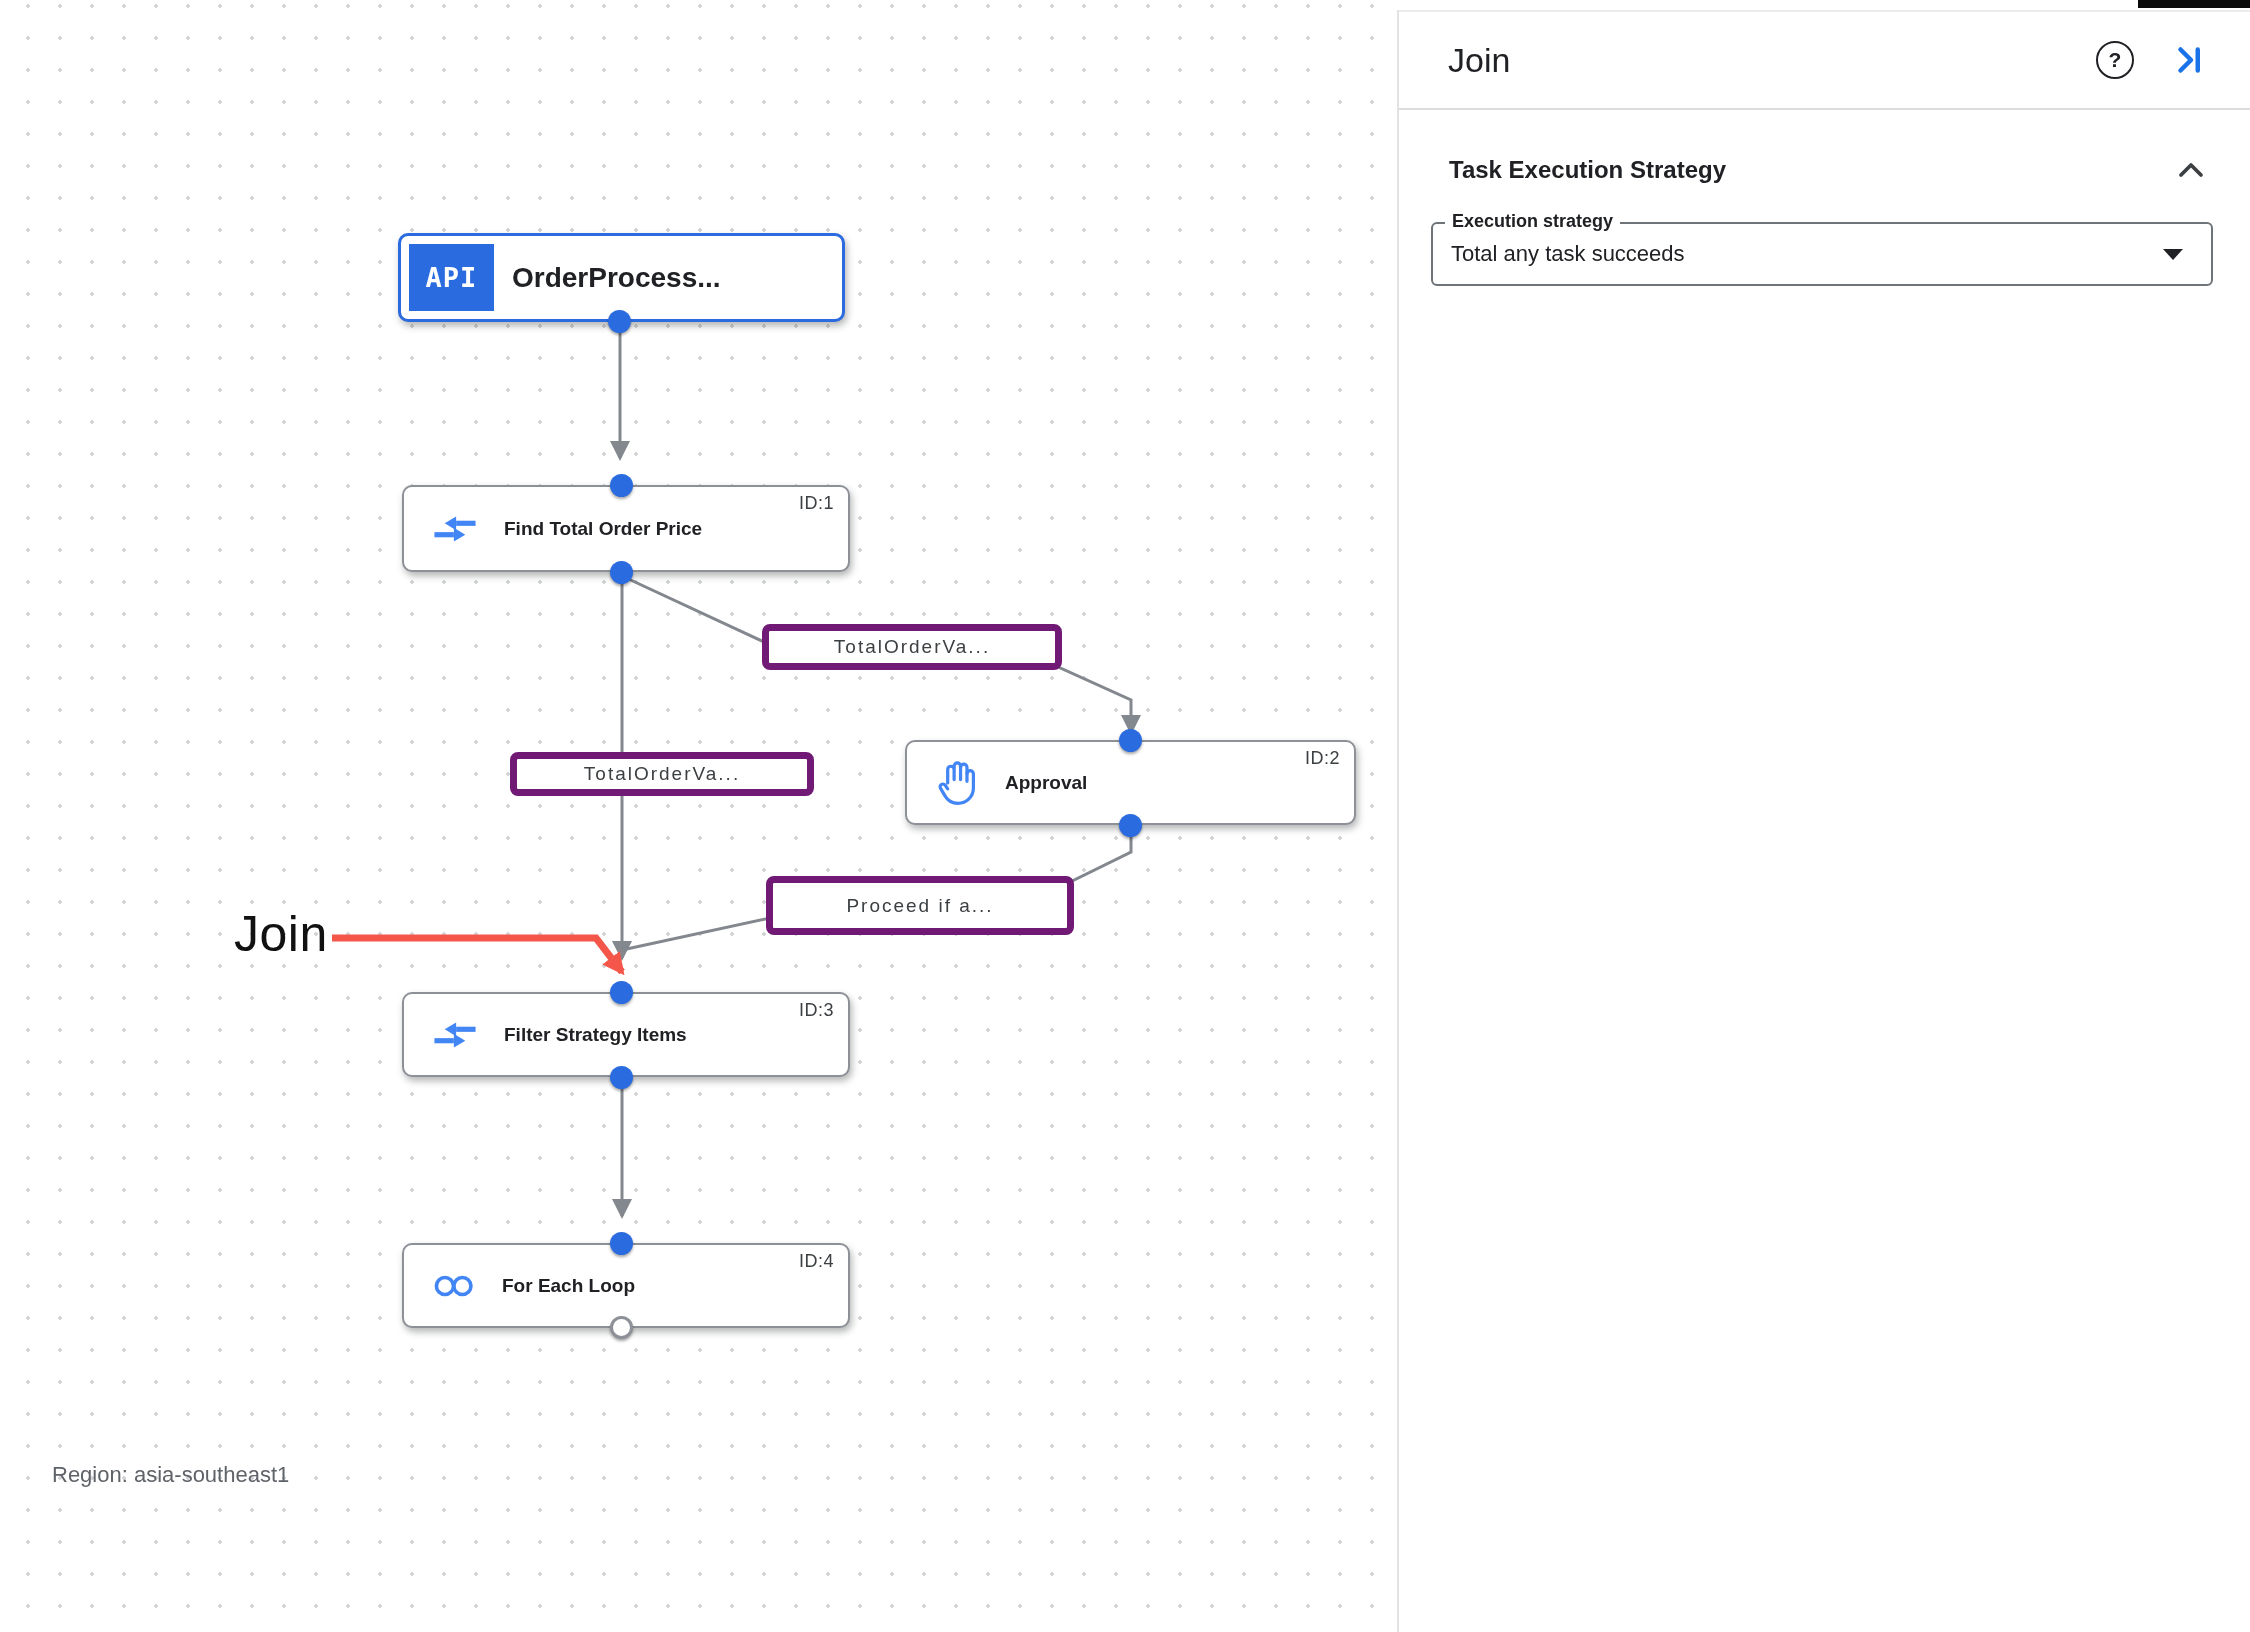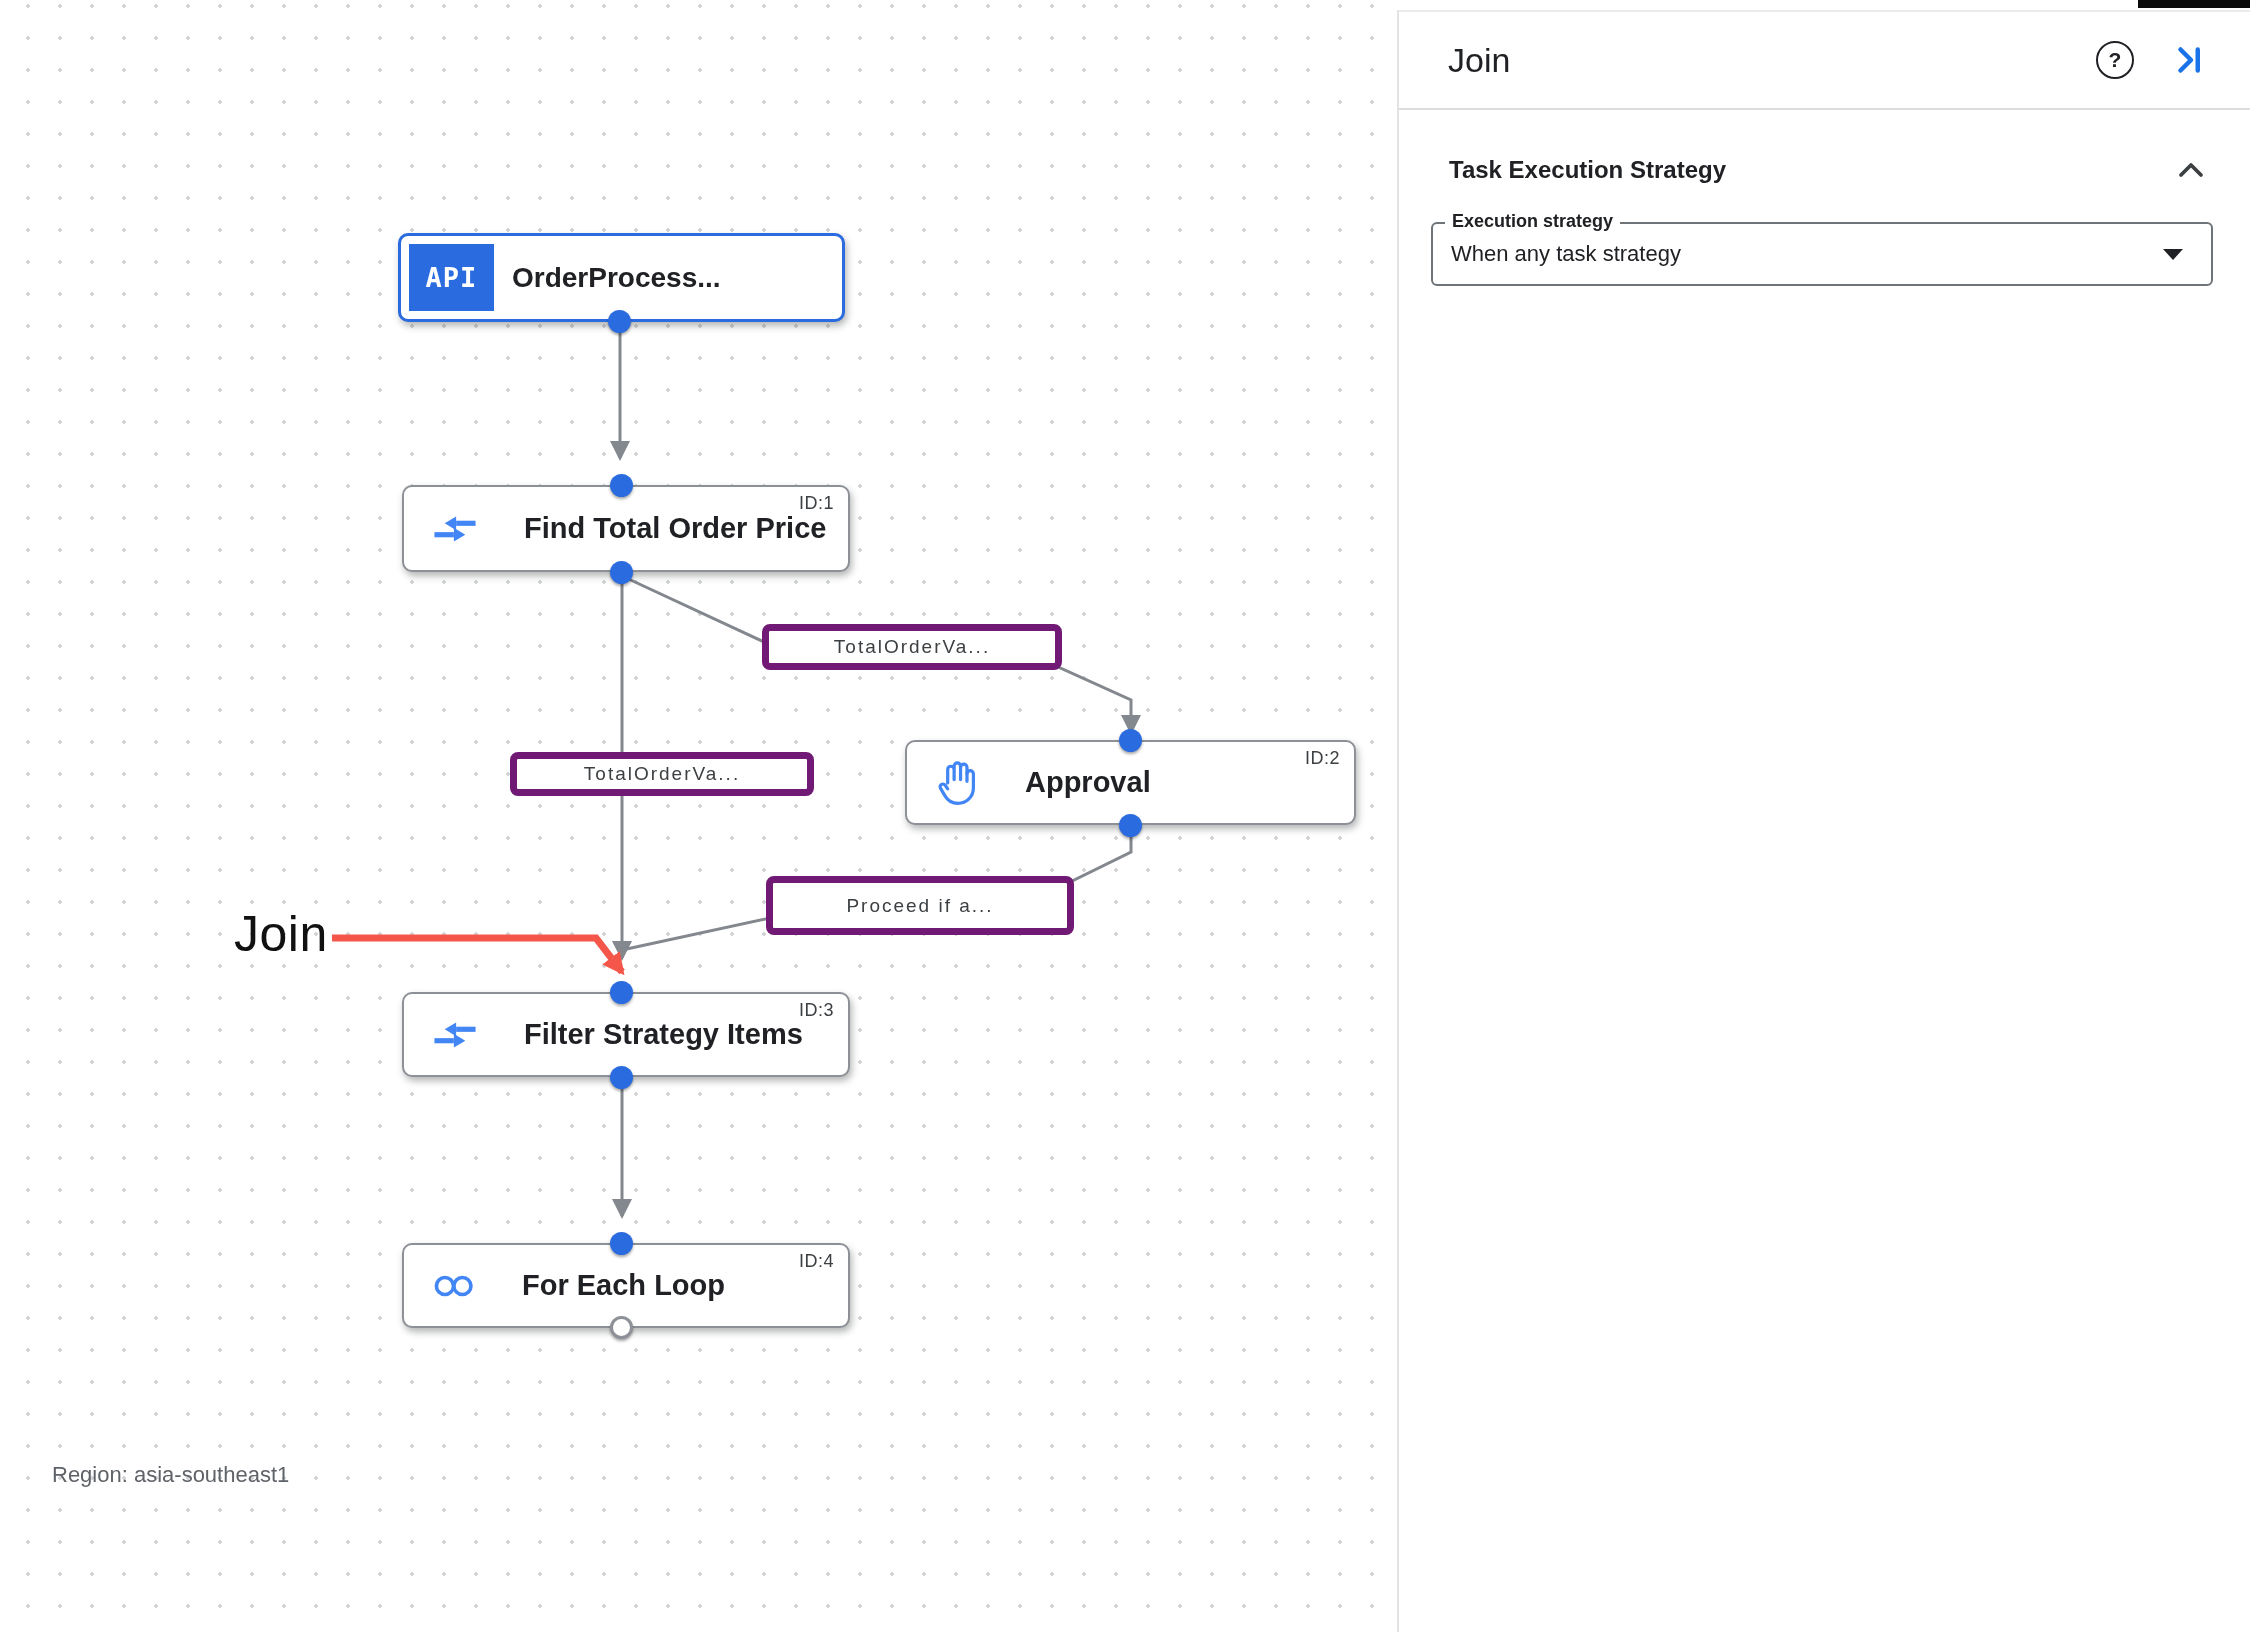--- a/index.html
+++ b/index.html
@@ -17,21 +17,21 @@
   .edge-label{
     position:absolute;z-index:2;background:#fff;border:7px solid #701a75;border-radius:8px;
     display:flex;align-items:center;justify-content:center;
     font-size:19px;letter-spacing:2px;color:#3c4043;box-sizing:border-box;
   }
   .node{
     position:absolute;z-index:3;background:#fff;border:2.5px solid #8d9197;border-radius:10px;
     box-sizing:border-box;display:flex;align-items:center;
     box-shadow:2px 4px 7px rgba(60,64,67,.38);
   }
-  .node .ntitle{font-size:29px;font-weight:700;color:#202124;margin-left:20px;}
+  .node .ntitle{font-size:19px;font-weight:700;color:#202124;}
   .node .nid{
     position:absolute;top:6px;right:14px;font-size:18px;color:#3c4043;letter-spacing:.5px;font-weight:400;
   }
   .node .nicon{margin-left:28px;margin-right:26px;display:flex;align-items:center;}
   .node.trigger{border:3px solid #2a6be0;padding:8px;overflow:hidden;}
   .trigger-badge{
     width:85px;align-self:stretch;background:#2a6be0;color:#fff;display:flex;align-items:center;justify-content:center;
     font-family:"DejaVu Sans Mono",monospace;font-size:27px;font-weight:700;letter-spacing:1px;flex:none;
   }
   .trigger .ntitle{margin-left:18px;font-size:28px;}
@@ -201,21 +201,21 @@
       <div class="section-title">Task Execution Strategy</div>
       <span style="display:flex">
         <svg width="30" height="24" viewBox="0 0 24 18" fill="none" stroke="#3c4043" stroke-width="3" stroke-linecap="round" stroke-linejoin="round">
           <polyline points="4,13 12,5 20,13"></polyline>
         </svg>
       </span>
     </div>
 
     <div class="dropdown">
       <span class="legend">Execution strategy</span>
-      <span class="value">When any task strategy</span>
+      <span class="value">Total any task succeeds</span>
       <span class="caret">
         <svg width="20" height="11" viewBox="0 0 20 11">
           <polygon points="0,0 20,0 10,11" fill="#202124"></polygon>
         </svg>
       </span>
     </div>
   </div>
 </div>
 
 </body></html>

